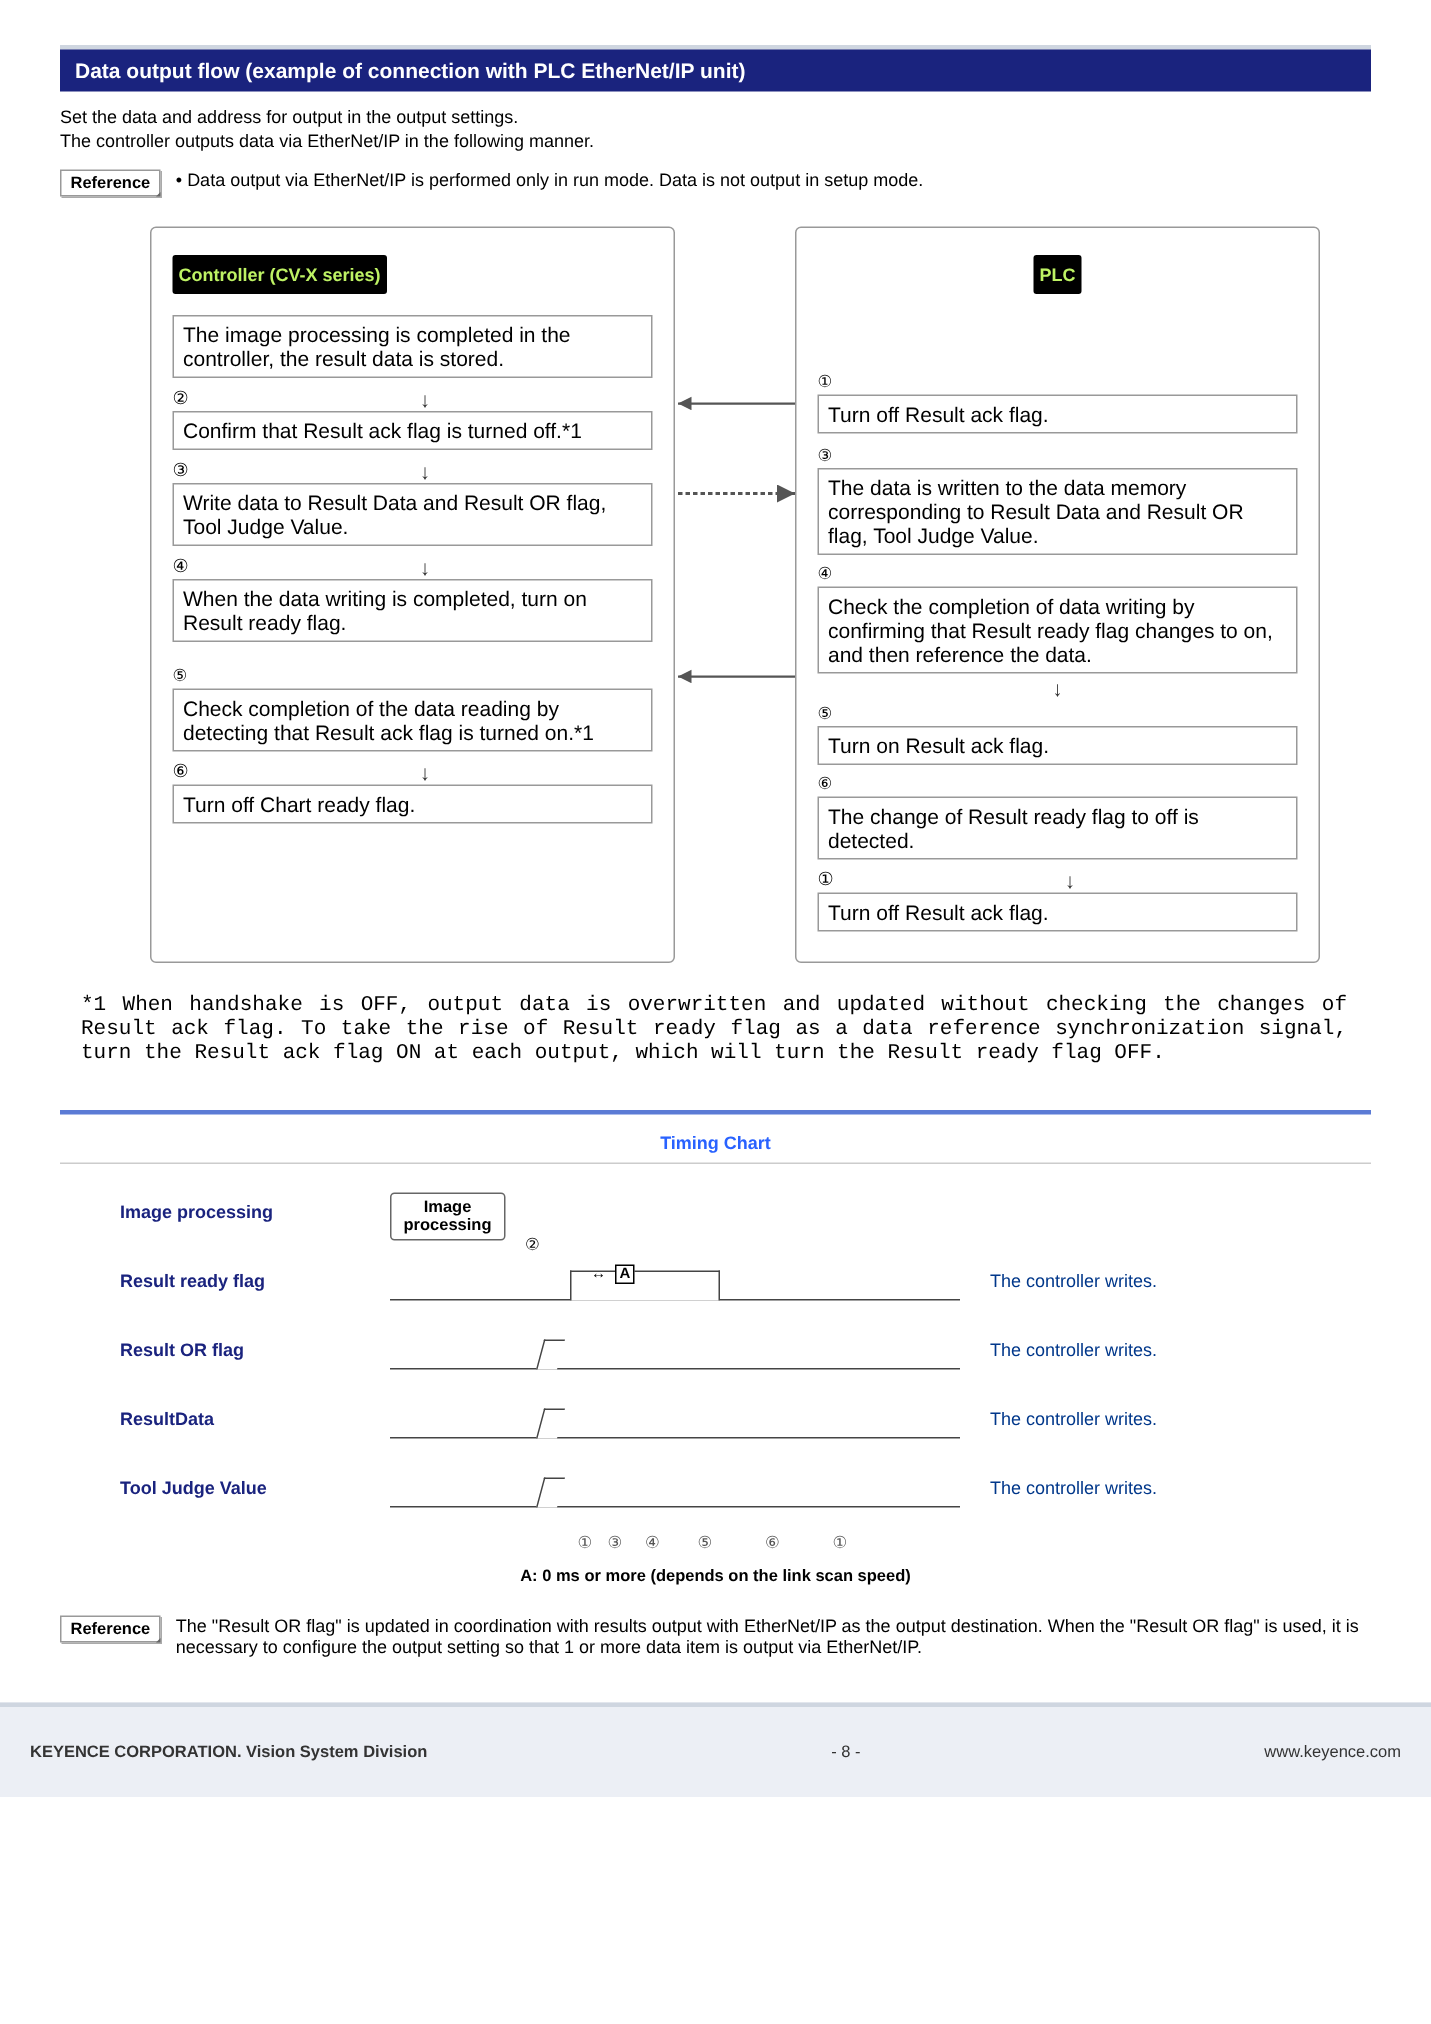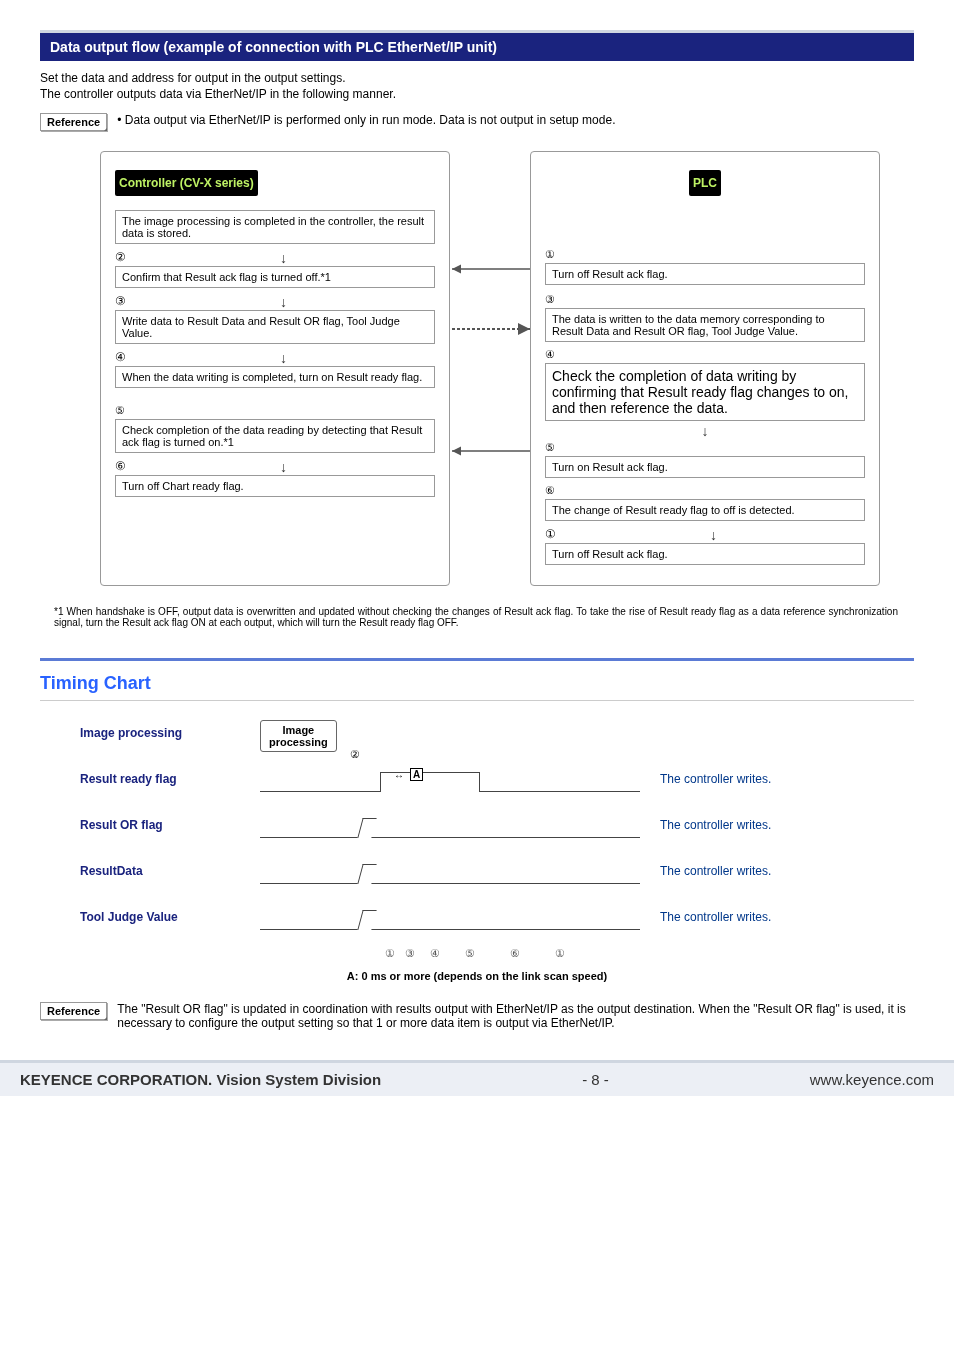--- a/index.html
+++ b/index.html
@@ -7,41 +7,41 @@
   .section-header { background: #1a237e; color: #fff; font-weight: bold; padding: 6px 10px; margin-bottom: 10px; font-size: 14px; border-top: 3px solid #cfd6e0; }
   .intro-line { margin-bottom: 2px; }
   .reference-block { display: flex; align-items: flex-start; margin: 12px 0 18px 0; }
   .reference-box { display: inline-block; border: 1px solid #999; background: #fff; padding: 2px 6px; font-size: 11px; font-weight: bold; margin-right: 10px; position: relative; box-shadow: 1px 1px 0 #aaa; }
   .reference-box::after { content: ''; position: absolute; right: -1px; bottom: -1px; border-top: 3px solid transparent; border-right: 3px solid #666; }
   .ref-list { flex: 1; }
   .ref-list .bl { margin-bottom: 2px; }
   .diagram-wrap { display: flex; gap: 80px; margin: 20px 20px 20px 60px; position: relative; }
   .diagram-col { border: 1px solid #999; border-radius: 4px; padding: 18px 14px; width: 350px; }
   .col-title { background: #000; color: #bef264; font-weight: bold; padding: 6px 4px; display: inline-block; border-radius: 2px; margin-bottom: 14px; }
-  .step-box { border: 1px solid #999; padding: 4px 6px; font-size: 11px; margin-bottom: 2px; }
+  .step-box { border: 1px solid #999; padding: 4px 6px; font-size: 14px; margin-bottom: 2px; }
   .num { font-size: 11px; margin: 2px 0; }
   .arrow-down { text-align: center; font-size: 14px; color: #333; }
-  .footnote { font-size: 10px; margin: 14px 16px 30px 14px; text-align: justify; }
+  .footnote { font-size: 14px; margin: 14px 16px 30px 14px; text-align: justify; font-family: Liberation Mono, monospace; }
   .section-rule { border-top: 3px solid #5b7bd5; margin: 20px 0 6px; }
-  .sub-header { color: #2962ff; font-weight: bold; font-size: 18px; padding: 6px 0; border-bottom: 1px solid #ccc; margin-bottom: 16px; }
+  .sub-header { color: #2962ff; font-weight: bold; font-size: 12px; padding: 6px 0; border-bottom: 1px solid #ccc; margin-bottom: 16px; text-align: center; }
   .timing-wrap { margin-left: 40px; }
   .timing-row { display: flex; align-items: center; margin-bottom: 14px; height: 32px; }
   .timing-label { width: 180px; color: #1a237e; font-weight: bold; font-size: 12px; }
   .timing-signal { width: 380px; position: relative; height: 26px;}
   .timing-note { color: #00378a; font-size: 12px; margin-left: 20px; }
   .sig-line { position: absolute; left: 0; right: 0; bottom: 0; height: 1px; background: #444; }
   .sig-pulse { position: absolute; border: 1px solid #444; border-bottom: none; background: #fff; }
   .img-proc-box { display:inline-block; border:1px solid #666; border-radius:3px; padding:3px 8px; font-weight:bold; font-size:11px; text-align:center; }
   .timing-axis { margin-left: 220px; font-size: 11px; color:#555; width:380px; display:flex; }
   .timing-axis span { display:inline-block; text-align:center; }
   .timing-caption { text-align: center; font-weight: bold; font-size: 11px; margin: 10px 0 20px; }
   .circled-step { display: flex; align-items: flex-start; gap: 6px; margin-top: 6px; }
   .circled-step > .numc { flex: none; }
   .circled-step > .arrow-down { flex: 1; text-align: center; }
-  .page-footer { border-top: 3px solid #cfd6e0; background: #eceff5; display: flex; justify-content: space-between; padding: 8px 20px; font-size: 15px; color: #333; margin: 30px -40px 0; }
+  .page-footer { border-top: 3px solid #cfd6e0; background: #eceff5; display: flex; justify-content: space-between; padding: 24px 20px; font-size: 11px; color: #333; margin: 30px -40px 0; }
   .page-footer .left { font-weight: bold; }
   .marker-A { position:absolute; top:2px; left:150px; font-size:10px; font-weight:bold; border:1px solid #000; padding:0 2px; background:#fff; }
   .double-arrow { position:absolute; top:3px; left:134px; font-size:10px; font-weight:bold; }
   svg.arrows-overlay { position:absolute; top:0; left:0; pointer-events:none; }
 </style>
 </head>
 <body>
 
 <div class="section-header">Data output flow (example of connection with PLC EtherNet/IP unit)</div>
 <p class="intro-line">Set the data and address for output in the output settings.</p>

